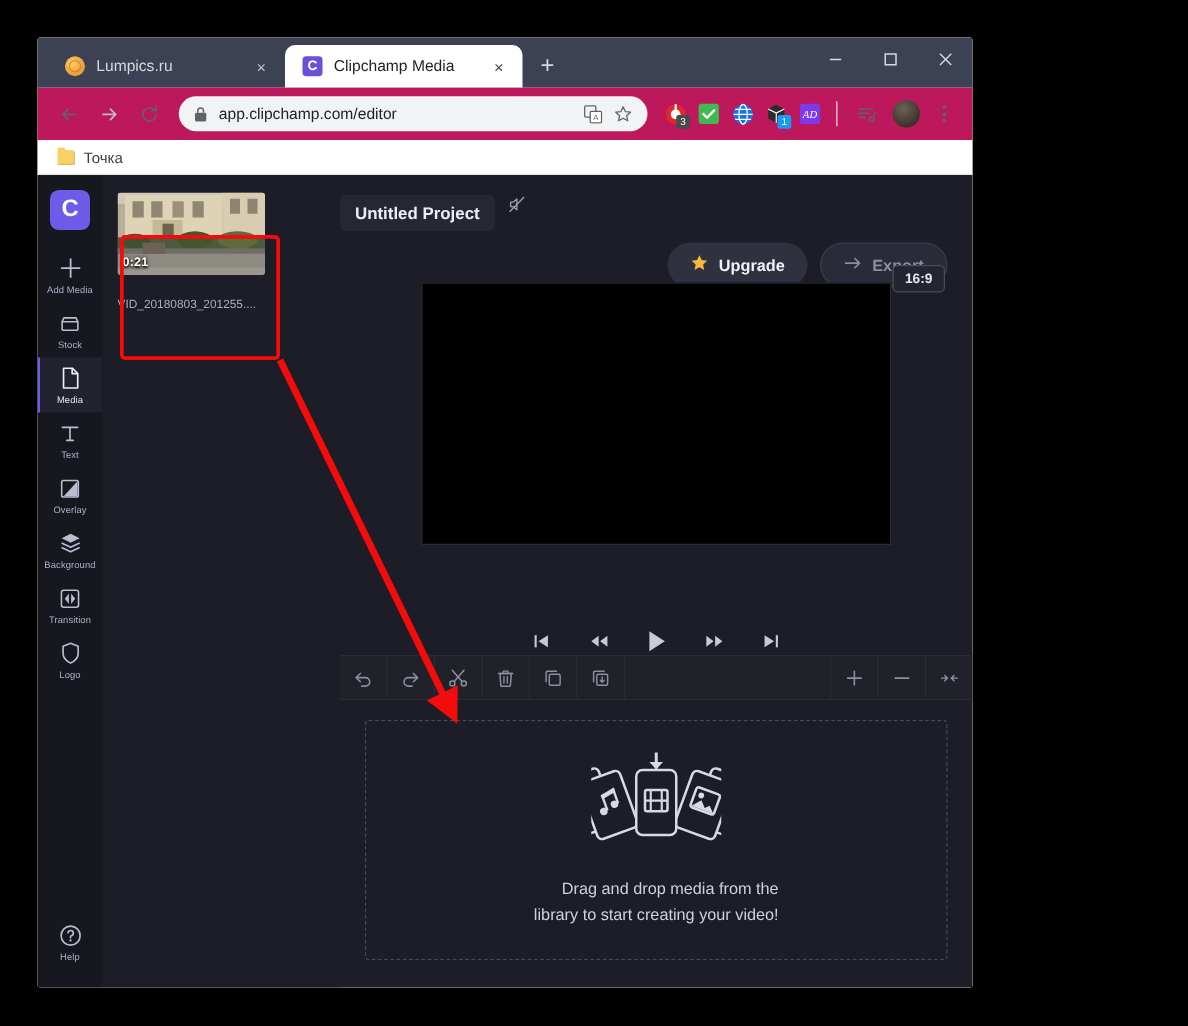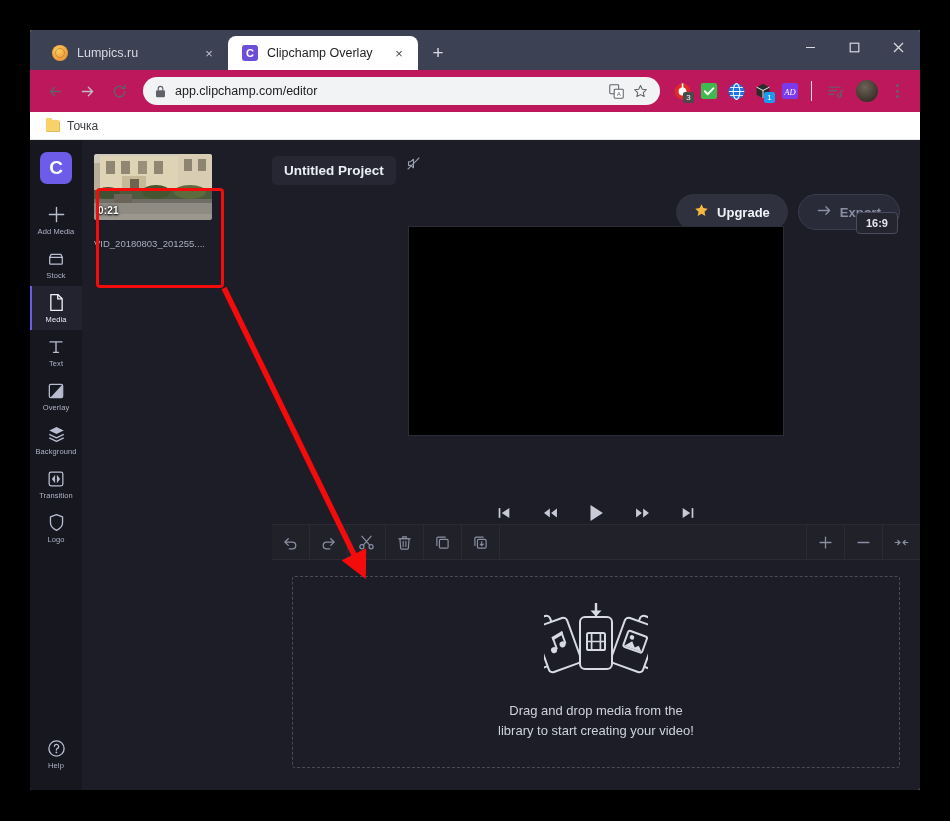--- a/index.html
+++ b/index.html
@@ -7,21 +7,21 @@
     width: 950px; height: 821px;
     background: #000;
     font-family: "Liberation Sans", sans-serif;
     overflow: hidden;
   }
 
   
   .window {
     position: absolute;
     left: 30px; top: 30px;
-    width: 890px; height: 760px;
+    width: 748px; height: 760px;
     background: #fff;
     border-radius: 2px;
     overflow: hidden;
   }
 
   
   .tabstrip {
     position: relative;
     height: 40px;
     background: #3c4153;
@@ -363,21 +363,21 @@
     flex: 1;
     border: 1px dashed #494b5c;
     border-radius: 3px;
     display: flex;
     flex-direction: column;
     align-items: center;
     justify-content: center;
     gap: 16px;
   }
   .dz-text {
-    text-align: center;
+    text-align: right;
     font-size: 13px;
     color: #cfd2de;
     line-height: 1.55;
   }
 
   
   .anno { position: absolute; pointer-events: none; }
   .hl-box {
     left: 96px; top: 188px;
     width: 128px; height: 100px;
@@ -393,21 +393,21 @@
 <div class="window">
 
   <div class="tabstrip">
     <div class="tab">
       <span class="tab-fav fav-lumpics"></span>
       <span class="tab-title">Lumpics.ru</span>
       <span class="tab-close">×</span>
     </div>
     <div class="tab active">
       <span class="tab-fav fav-clipchamp">C</span>
-      <span class="tab-title">Clipchamp Overlay</span>
+      <span class="tab-title">Clipchamp Media</span>
       <span class="tab-close">×</span>
     </div>
     <div class="newtab">+</div>
 
     <div class="wincontrols">
       <div class="wc">
         <svg width="11" height="11" viewBox="0 0 11 11">
             <line x1="1" y1="5.5" x2="10" y2="5.5" stroke="currentColor" stroke-width="1.2"></line>
           </svg>
       </div>

